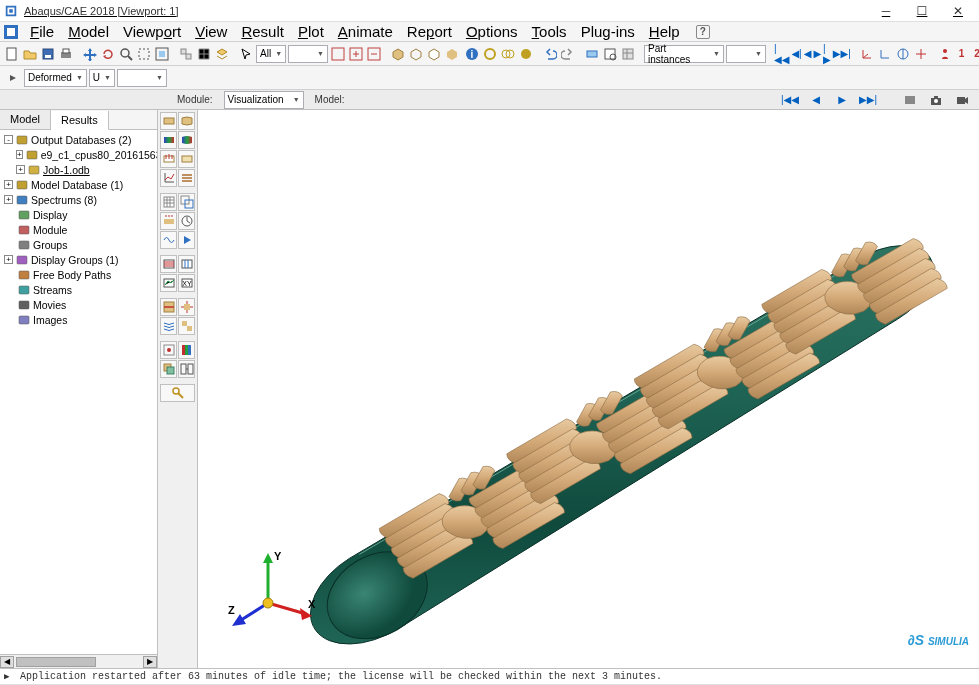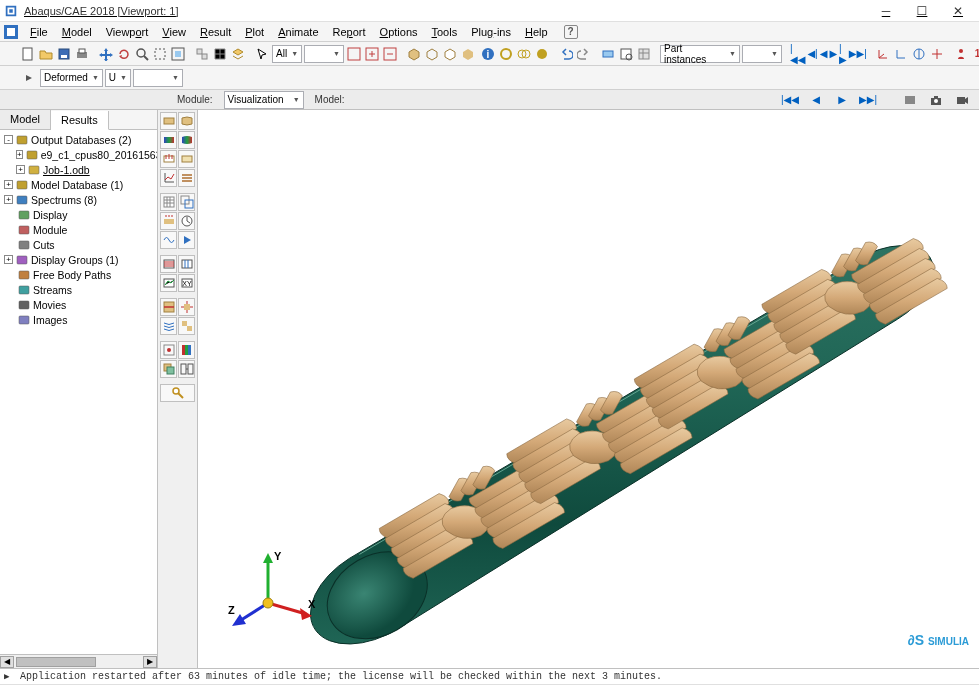--- a/index.html
+++ b/index.html
@@ -16,26 +16,26 @@
 }
 .titlebar .app-icon { width: 14px; height: 14px; margin-right: 6px; }
 .titlebar .title { flex: 1; font-size: 11px; color: #333; }
 .win-controls { display: flex; gap: 2px; }
 .win-btn { width: 34px; height: 20px; display: flex; align-items: center; justify-content: center; font-size: 12px; color: #333; }
 .menubar {
   height: 20px; background: #f5f5f5; border-bottom: 1px solid #d0d0d0;
   display: flex; align-items: center; padding: 0 4px; gap: 2px;
 }
 .menubar .micon { width: 14px; height: 14px; margin-right: 4px; }
-.menu-item { padding: 2px 6px; font-size: 11px; color: #000; cursor: default; }
+.menu-item { padding: 2px 6px; font-size: 15px; color: #000; cursor: default; }
 .menu-item u { text-decoration: underline; }
 .question { margin-left: 8px; width:14px; height:14px; font-weight:bold; border:1px solid #888; border-radius:2px; text-align:center; line-height:12px; font-size:10px; color:#555; }
 .toolbar-row {
   height: 24px; background: #f5f5f5; border-bottom: 1px solid #d0d0d0;
-  display: flex; align-items: center; padding: 0 20px; gap: 2px;
+  display: flex; align-items: center; padding: 0 4px; gap: 2px;
 }
 .tbtn {
   width: 18px; height: 18px; display: flex; align-items: center; justify-content: center;
   border: 1px solid transparent; border-radius: 2px; cursor: pointer;
 }
 .sep { width:1px; height:18px; background:#c0c0c0; margin:0 2px; }
 .combo {
   height: 18px; font-size: 10px; border: 1px solid #abadb3; background: #fff;
   padding: 0 3px; display: flex; align-items:center; min-width:40px;
 }
@@ -78,21 +78,21 @@
 .triad { position:absolute; left:30px; bottom:30px; }
 .status-area {
   border-top:1px solid #c0c0c0; display:flex; flex-direction:column;
 }
 .status-line {
   height:16px; background:#fff; display:flex; align-items:center; padding:0 4px;
   font-family: "Courier New", monospace; font-size:10px; color:#333;
   border-bottom:1px solid #e0e0e0;
 }
 .status-line .play { width:12px; font-size:9px; margin-right:4px; }
-.simulia-logo { position:absolute; right:10px; bottom:20px; font-size:10px; color:#2b9bd6; font-weight:bold; }
+.simulia-logo { position:absolute; right:10px; bottom:20px; font-size:10px; color:#2b9bd6; font-style:italic; font-weight:bold; }
 .nav-btn { width:18px; height:16px; display:flex; align-items:center; justify-content:center; color:#0060c0; font-size:10px; }
 .num-marker { font-size:10px; font-weight:bold; padding:0 4px; }
 </style>
 </head>
 <body>
 
 <div class="titlebar">
   <svg class="app-icon" viewBox="0 0 16 16">
       <path fill="#3070c0" d="M2 2h12v12H2z"></path>
       <path fill="#fff" d="M4 4h8v8H4z"></path>
@@ -465,21 +465,21 @@
           <svg class="ticon" viewBox="0 0 12 12">
             <rect x="1" y="2" width="10" height="8" rx="1" fill="#c06060" stroke="#555" stroke-width="0.5"></rect>
           </svg>
           <span>Module</span>
         </div>
         <div class="tree-item depth0">
           <span style="width: 11px;"></span>
           <svg class="ticon" viewBox="0 0 12 12">
             <rect x="1" y="2" width="10" height="8" rx="1" fill="#808080" stroke="#555" stroke-width="0.5"></rect>
           </svg>
-          <span>Cuts</span>
+          <span>Groups</span>
         </div>
         <div class="tree-item depth0">
           <span class="exp">+</span>
           <svg class="ticon" viewBox="0 0 12 12">
             <rect x="1" y="2" width="10" height="8" rx="1" fill="#a060c0" stroke="#555" stroke-width="0.5"></rect>
           </svg>
           <span>Display Groups (1)</span>
         </div>
         <div class="tree-item depth0">
           <span style="width: 11px;"></span>

